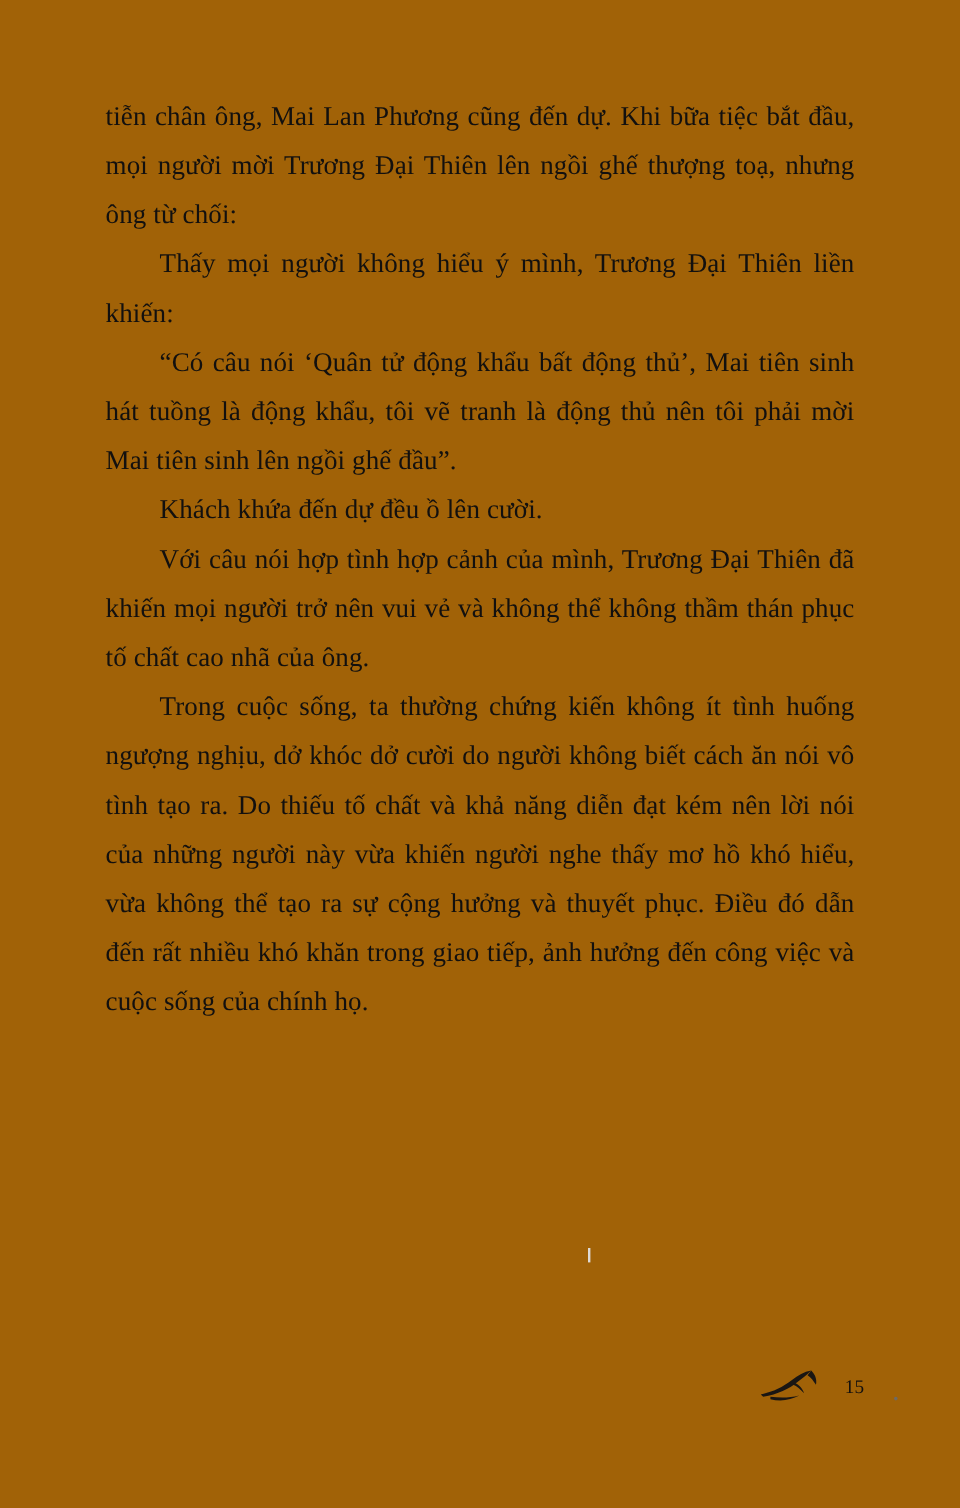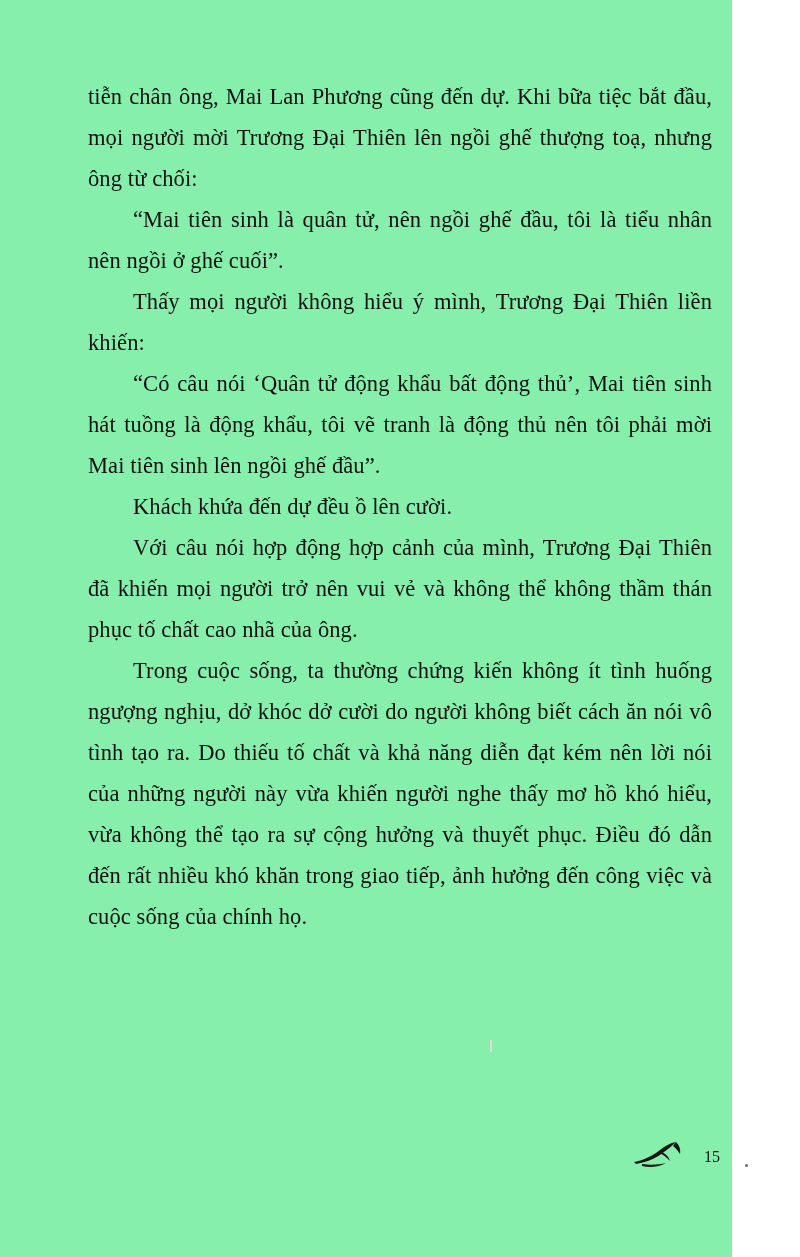--- a/index.html
+++ b/index.html
@@ -8,24 +8,24 @@
   }
   body {
     width: 800px;
     height: 1257px;
     background: #ffffff;
     font-family: "Liberation Serif", serif;
     overflow: hidden;
   }
   .page {
     position: relative;
-    width: 732px;
+    width: 800px;
     height: 1257px;
     box-sizing: border-box;
-    background: #86efac;
+    background: #a16207;
   }
   .text-block {
     position: absolute;
     left: 88px;
     top: 76px;
     width: 624px;
   }
   .para {
     margin: 0;
     font-size: 22.5px;
@@ -81,25 +81,24 @@
     background: #dedad6;
   }
 </style>
 </head>
 <body>
 
 <div class="page">
 
   <div class="text-block">
     <p class="para">tiễn chân ông, Mai Lan Phương cũng đến dự. Khi bữa tiệc bắt đầu, mọi người mời Trương Đại Thiên lên ngồi ghế thượng toạ, nhưng ông từ chối:</p>
-    <p class="para indent">“Mai tiên sinh là quân tử, nên ngồi ghế đầu, tôi là tiểu nhân nên ngồi ở ghế cuối”.</p>
     <p class="para indent">Thấy mọi người không hiểu ý mình, Trương Đại Thiên liền khiến:</p>
     <p class="para indent">“Có câu nói ‘Quân tử động khẩu bất động thủ’, Mai tiên sinh hát tuồng là động khẩu, tôi vẽ tranh là động thủ nên tôi phải mời Mai tiên sinh lên ngồi ghế đầu”.</p>
     <p class="para indent last-short">Khách khứa đến dự đều ồ lên cười.</p>
-    <p class="para indent">Với câu nói hợp động hợp cảnh của mình, Trương Đại Thiên đã khiến mọi người trở nên vui vẻ và không thể không thầm thán phục tố chất cao nhã của ông.</p>
+    <p class="para indent">Với câu nói hợp tình hợp cảnh của mình, Trương Đại Thiên đã khiến mọi người trở nên vui vẻ và không thể không thầm thán phục tố chất cao nhã của ông.</p>
     <p class="para indent">Trong cuộc sống, ta thường chứng kiến không ít tình huống ngượng nghịu, dở khóc dở cười do người không biết cách ăn nói vô tình tạo ra. Do thiếu tố chất và khả năng diễn đạt kém nên lời nói của những người này vừa khiến người nghe thấy mơ hồ khó hiểu, vừa không thể tạo ra sự cộng hưởng và thuyết phục. Điều đó dẫn đến rất nhiều khó khăn trong giao tiếp, ảnh hưởng đến công việc và cuộc sống của chính họ.</p>
   </div>
 
   <div class="faint-mark"></div>
 
   <div class="footer">
     <div class="ornament">
       <svg viewBox="0 0 56 30" width="56" height="30" aria-hidden="true">
         <path d="M2 22 C12 20, 20 16, 28 10 C33 6, 38 3, 44 2 C40 6, 36 9, 32 12 C26 17, 16 22, 4 24 Z" fill="#1a1613"></path>
         <path d="M44 2 C47 5, 49 9, 48 14 C46 11, 44 8, 41 6 Z" fill="#1a1613"></path>

